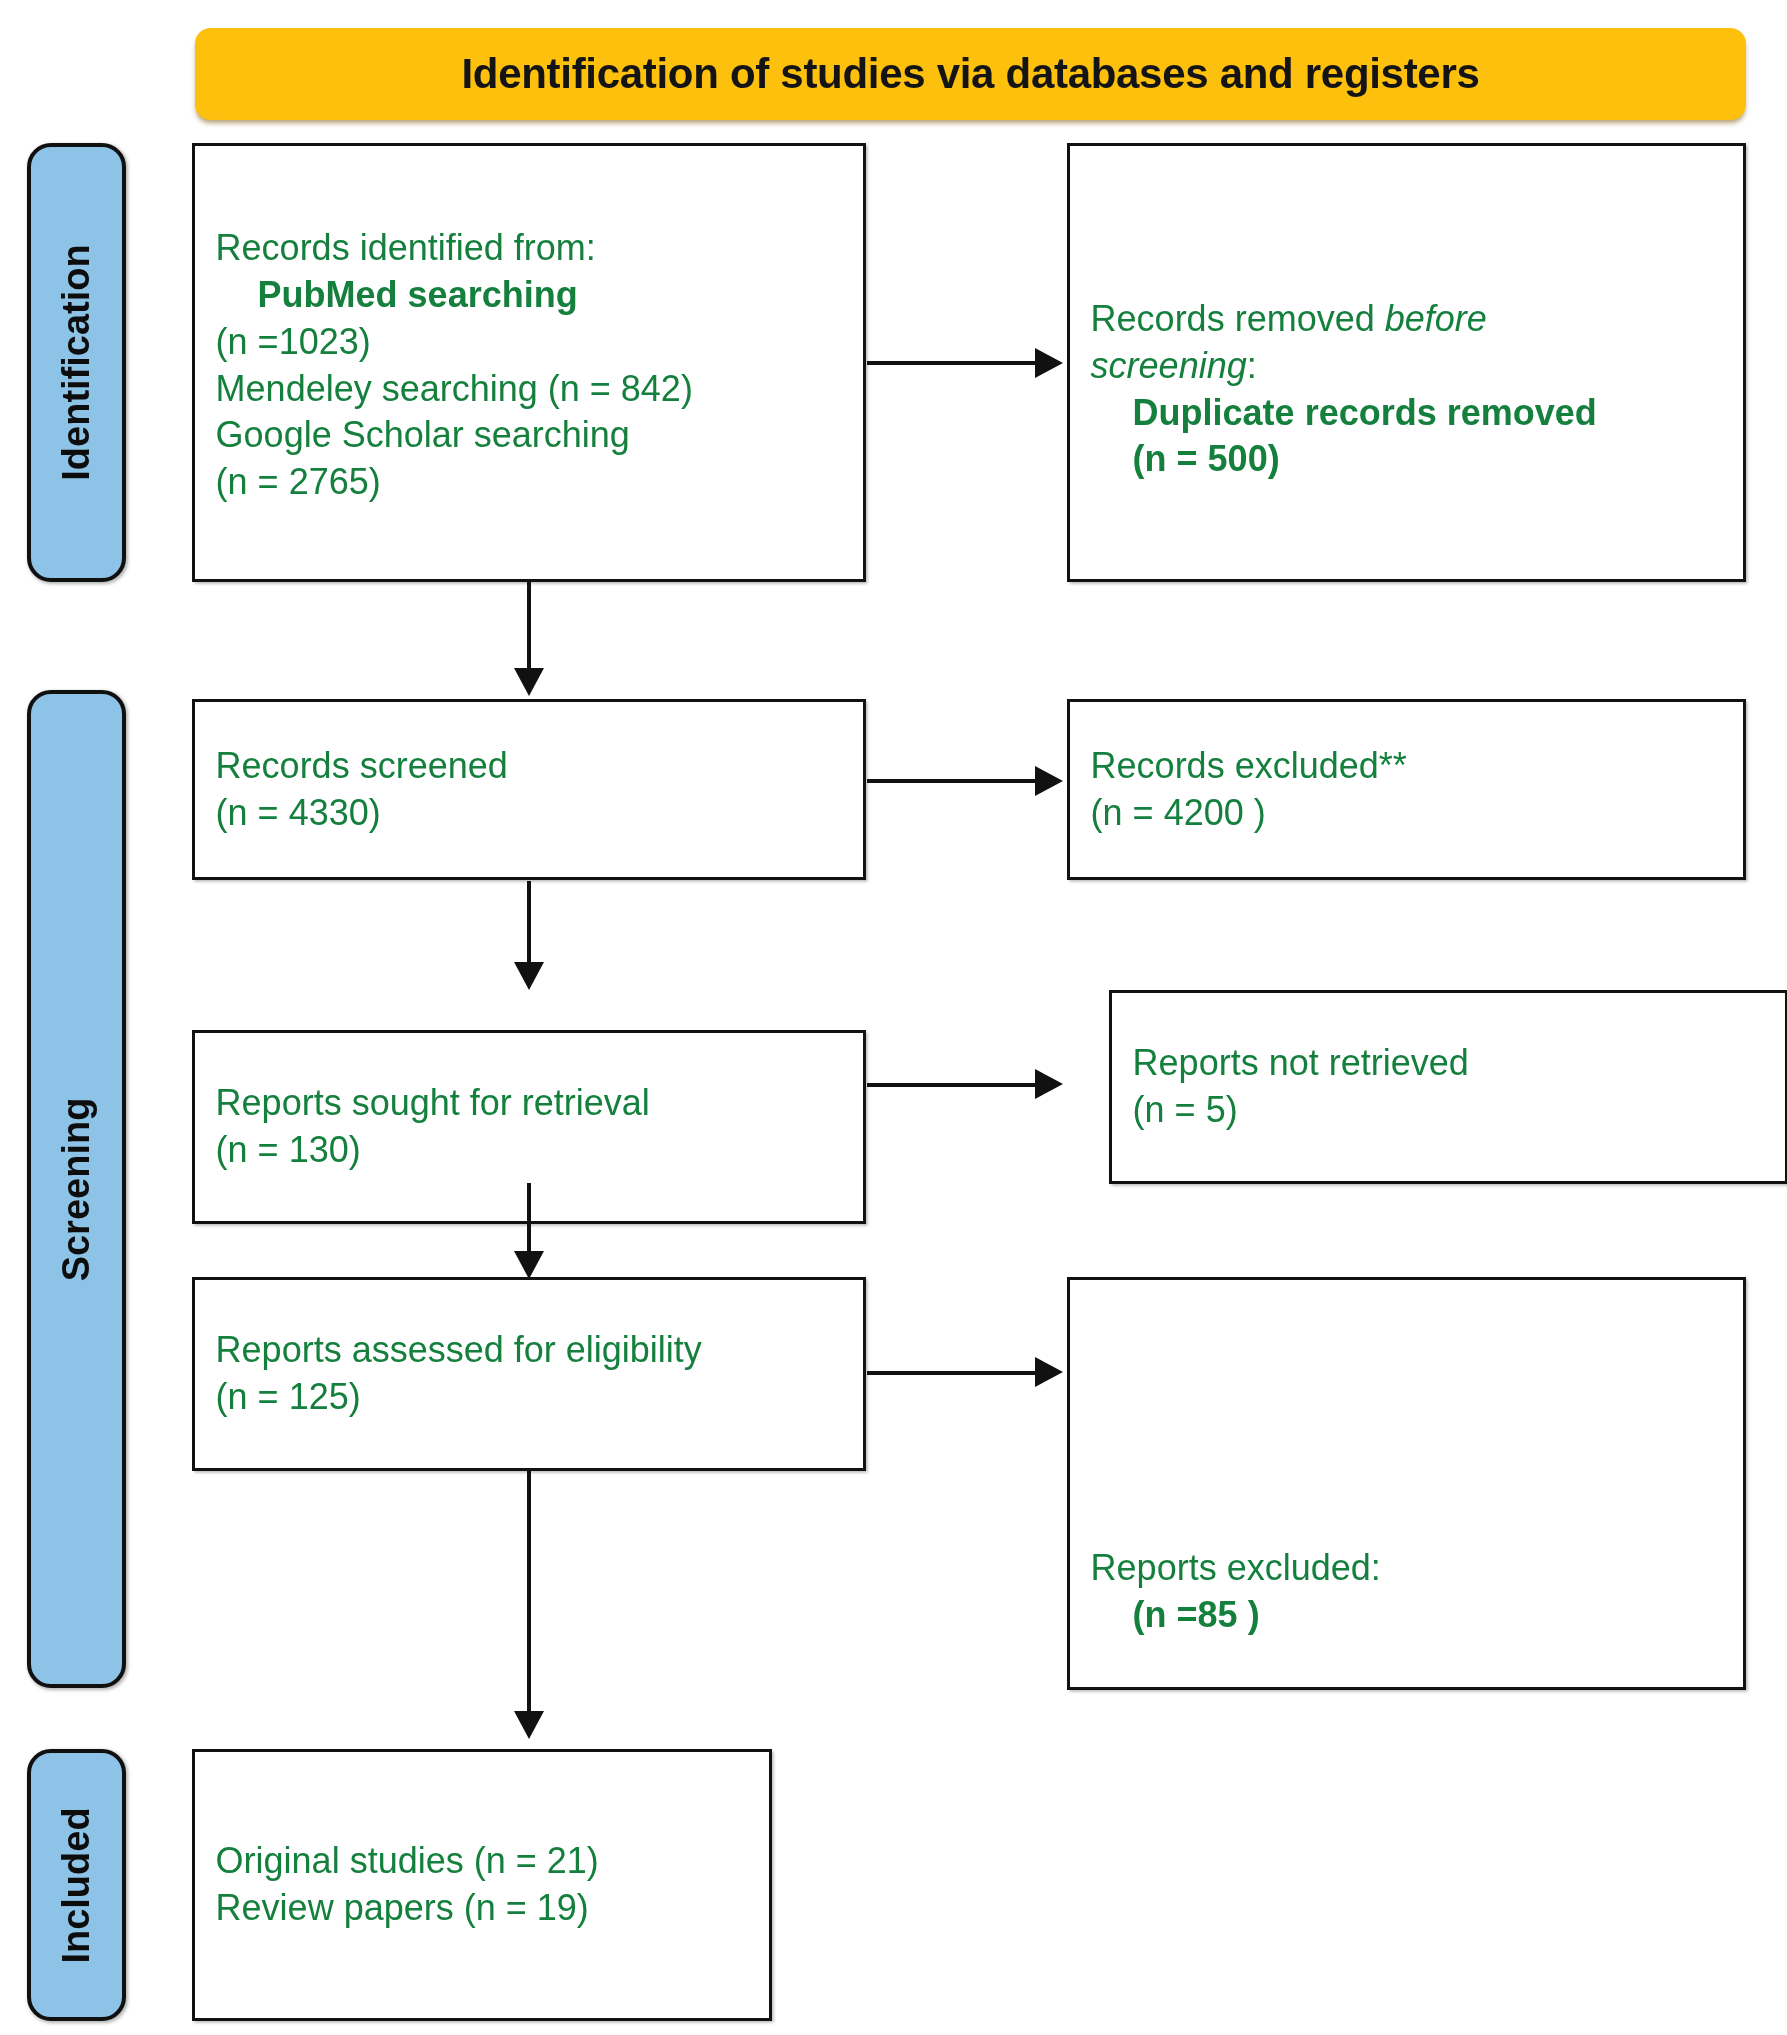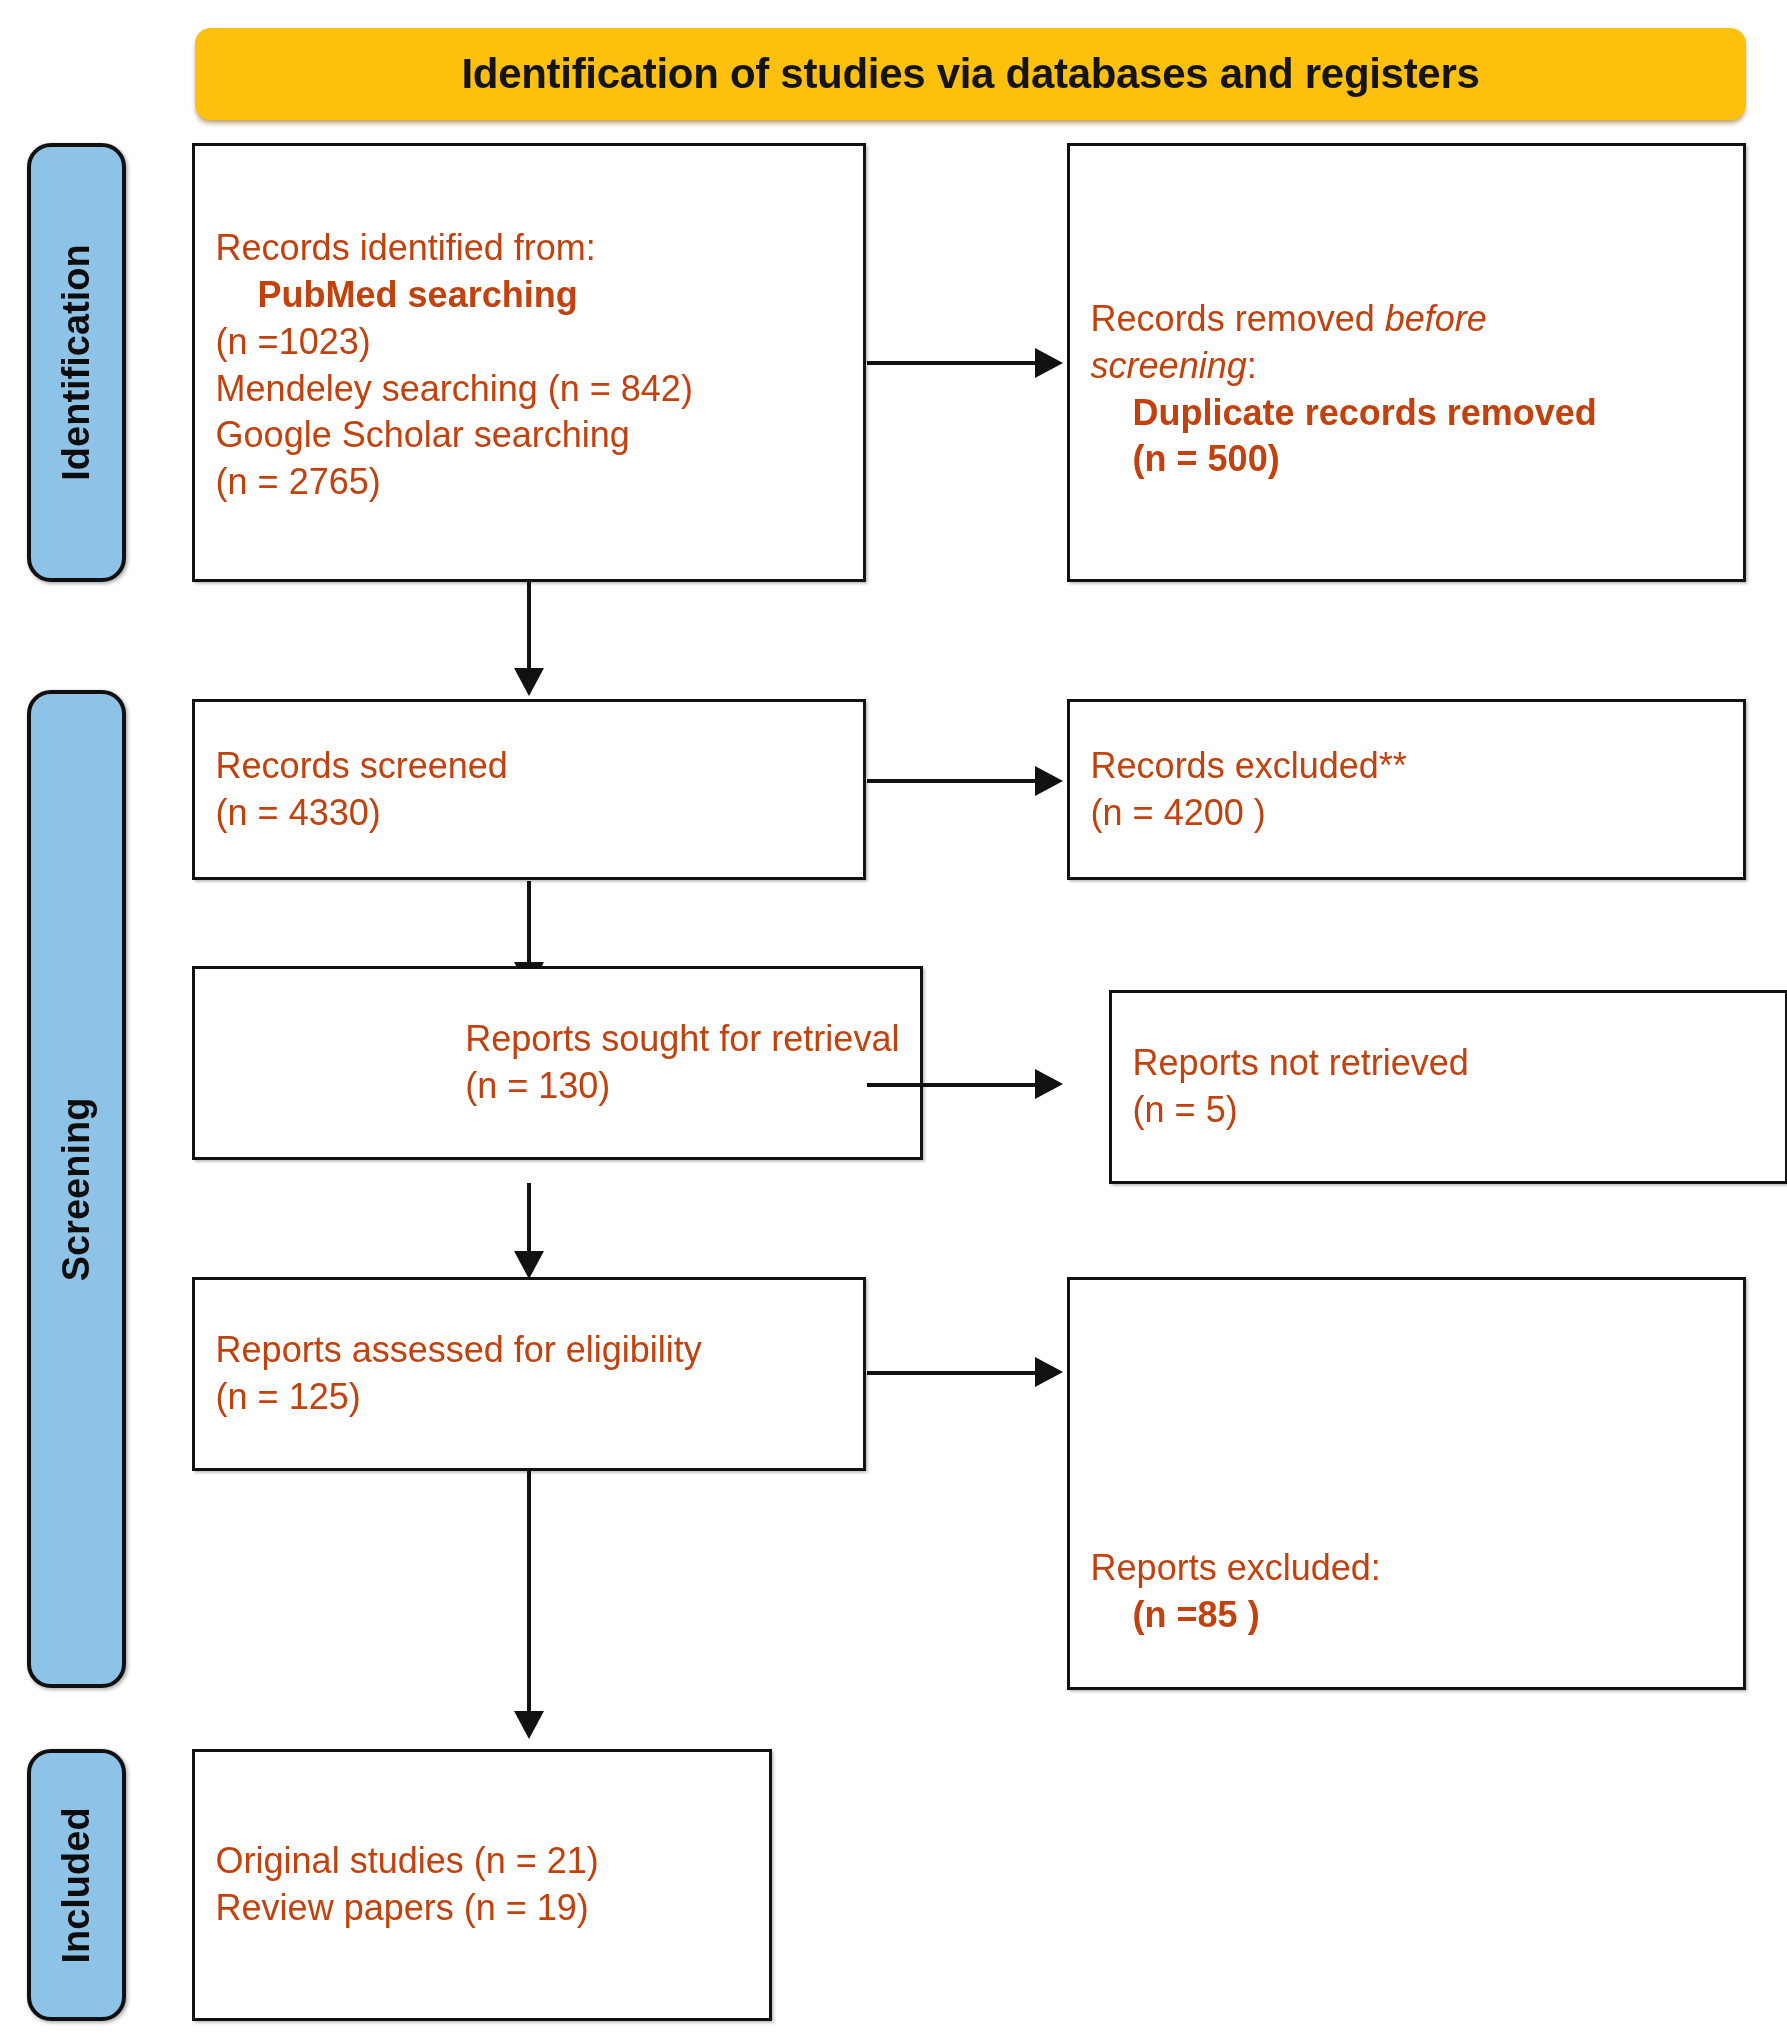--- a/index.html
+++ b/index.html
@@ -74,30 +74,30 @@
     display: flex;
     flex-direction: column;
     justify-content: center;
   }
   .box-inner {
     padding: 0 20.6px;
   }
   .line {
     font-size: 36px;
     line-height: 1.30;
-    color: #c2410c;
+    color: #15803d;
     white-space: pre;
   }
   .line.indent { padding-left: 42px; font-weight: bold; }
   .line .ital { font-style: italic; }
 
   
   #box-identified   { left: 192px; top: 143px;  width: 674px; height: 439px; }
   #box-screened     { left: 192px; top: 699px; width: 674px; height: 181px; }
-  #box-sought       { left: 192px; top: 966px; width: 731px; height: 194px; align-items: flex-end; }
+  #box-sought       { left: 192px; top: 1030px; width: 674px; height: 194px; }
   #box-assessed     { left: 192px; top: 1277px; width: 674px; height: 194px; }
   #box-included     { left: 192px; top: 1749px; width: 580px; height: 272px; }
 
   
   #box-removed      { left: 1067px; top: 143px;  width: 679px; height: 439px; }
   #box-excluded-rec { left: 1067px; top: 699px; width: 679px; height: 181px; }
   #box-notretrieved { left: 1067px; top: 990px; width: 679px; height: 194px; margin-left: 42px; }
   #box-excluded-rep { left: 1067px; top: 1277px; width: 679px; height: 413px; }
 
   

